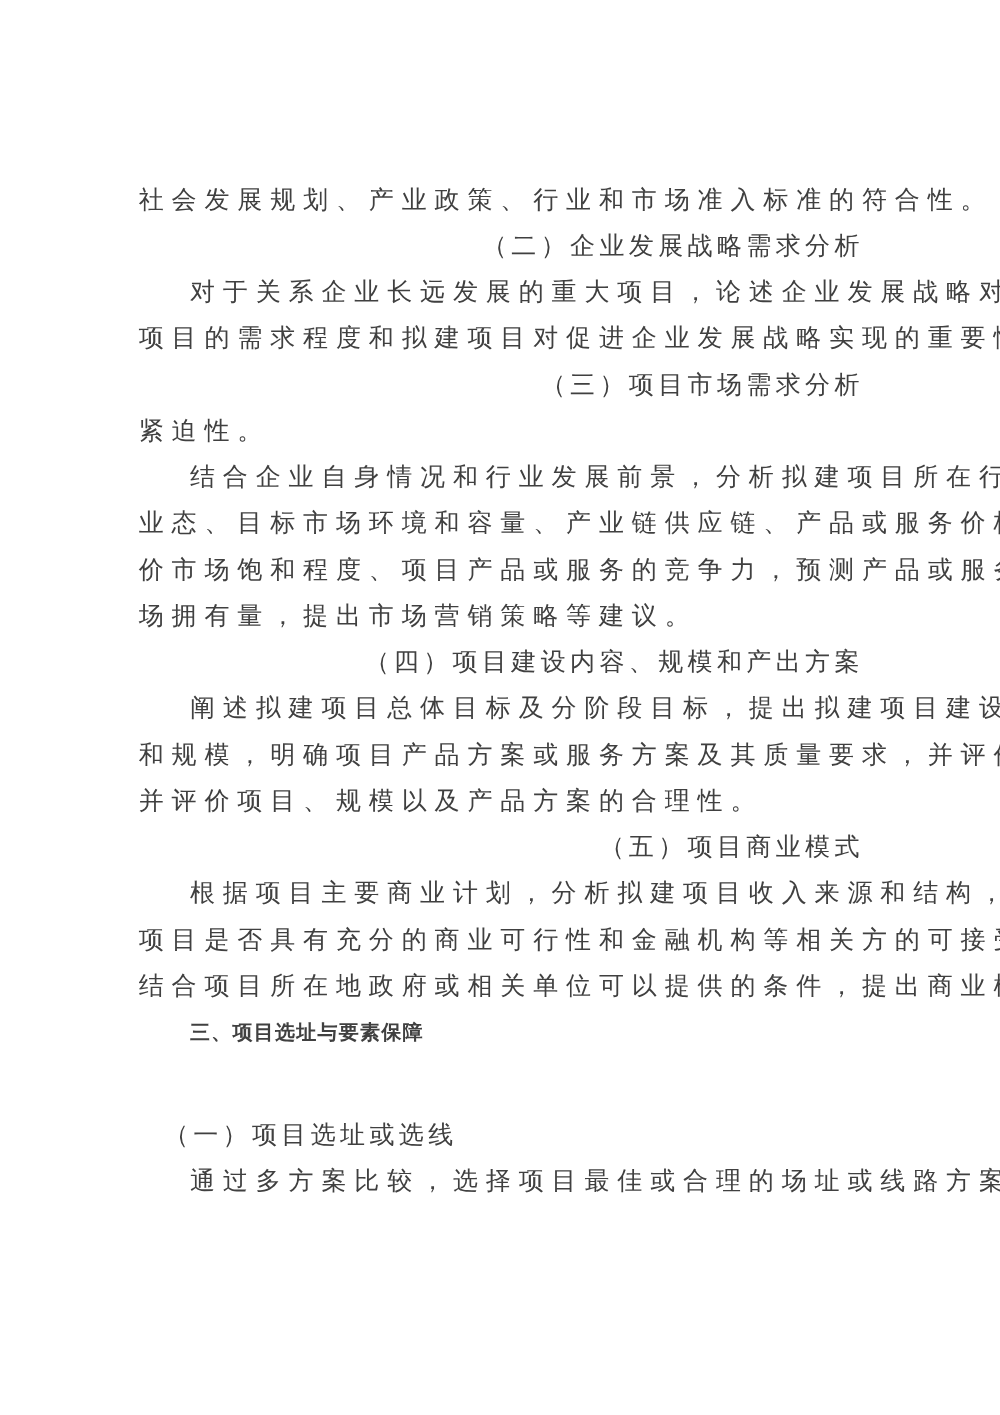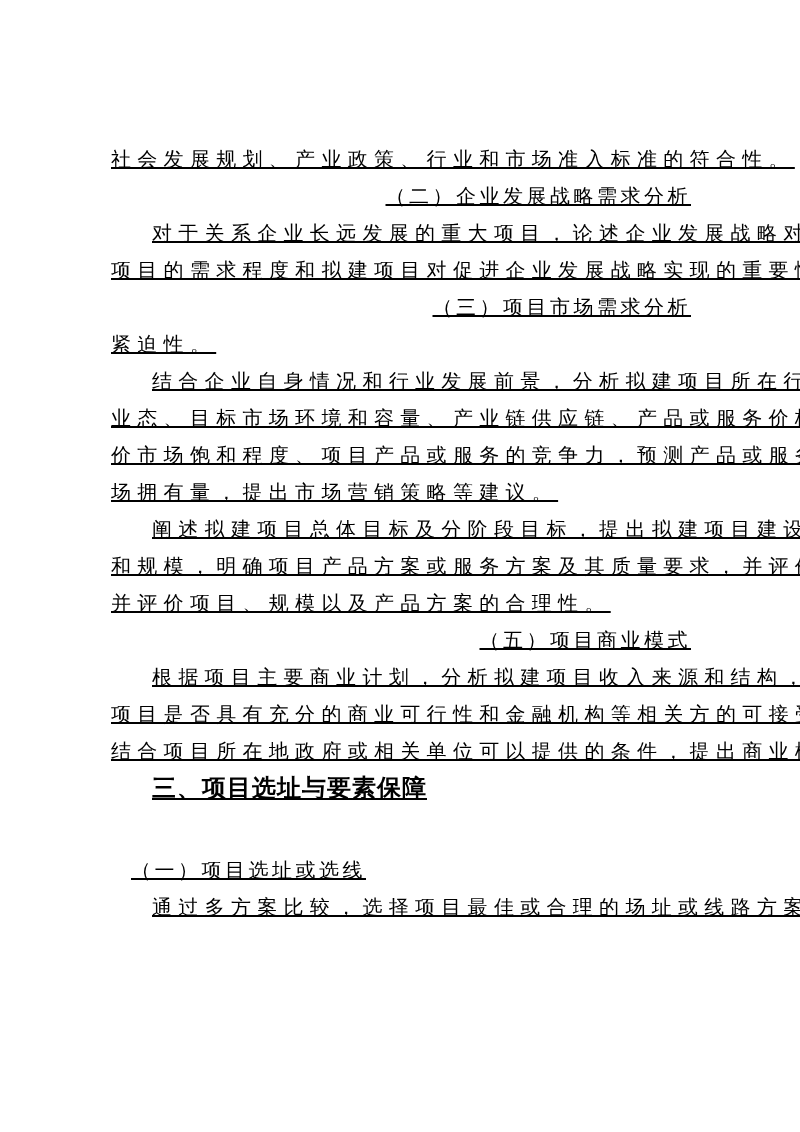--- a/index.html
+++ b/index.html
@@ -3,39 +3,38 @@
 <meta charset="utf-8">
 <style>
   html, body { margin: 0; padding: 0; background: #ffffff; }
   body { width: 800px; height: 1132px; position: relative; overflow: hidden; }
   .page {
     position: absolute;
     left: 111px;
     top: 141px;
     width: 580px;
     font-family: "DejaVu Serif", "Liberation Serif", serif;
-    color: #000000;
+    color: #404040;
     font-size: 20px;
     letter-spacing: 6.3px;
-    text-decoration: underline;
   }
   .line {
     height: 37px;
     line-height: 37px;
     white-space: nowrap;
     overflow: visible;
   }
   .indent { padding-left: 41px; }
   .sub-heading { padding-left: 20px; letter-spacing: 3.5px; text-align: right; }
   .section-heading {
     padding-left: 41px;
     font-family: "DejaVu Sans", "Liberation Sans", sans-serif;
     font-weight: bold;
     letter-spacing: 1px;
-    font-size: 24px;
+    font-size: 16px;
   }
   .sub-heading-flush { padding-left: 20px; letter-spacing: 3.5px; margin-top: 45px; }
   .body-flush-indent { padding-left: 41px; }
 </style>
 </head>
 <body>
 
 <div class="page">
   <div class="line">社会发展规划、产业政策、行业和市场准入标准的符合性。</div>
 
@@ -45,20 +44,21 @@
   <div class="line">项目的需求程度和拟建项目对促进企业发展战略实现的重要性和</div>
   <div class="line sub-heading">（三）项目市场需求分析</div>
 
   <div class="line">紧迫性。</div>
 
   <div class="line indent">结合企业自身情况和行业发展前景，分析拟建项目所在行业的</div>
   <div class="line">业态、目标市场环境和容量、产业链供应链、产品或服务价格，评</div>
   <div class="line">价市场饱和程度、项目产品或服务的竞争力，预测产品或服务的市</div>
   <div class="line">场拥有量，提出市场营销策略等建议。</div>
 
+  <div class="line sub-heading">（四）项目建设内容、规模和产出方案</div>
 
   <div class="line indent">阐述拟建项目总体目标及分阶段目标，提出拟建项目建设内容</div>
   <div class="line">和规模，明确项目产品方案或服务方案及其质量要求，并评价项目</div>
   <div class="line">并评价项目、规模以及产品方案的合理性。</div>
 
   <div class="line sub-heading">（五）项目商业模式</div>
 
   <div class="line indent">根据项目主要商业计划，分析拟建项目收入来源和结构，判断</div>
   <div class="line">项目是否具有充分的商业可行性和金融机构等相关方的可接受性。</div>
   <div class="line">结合项目所在地政府或相关单位可以提供的条件，提出商业模式及</div>

